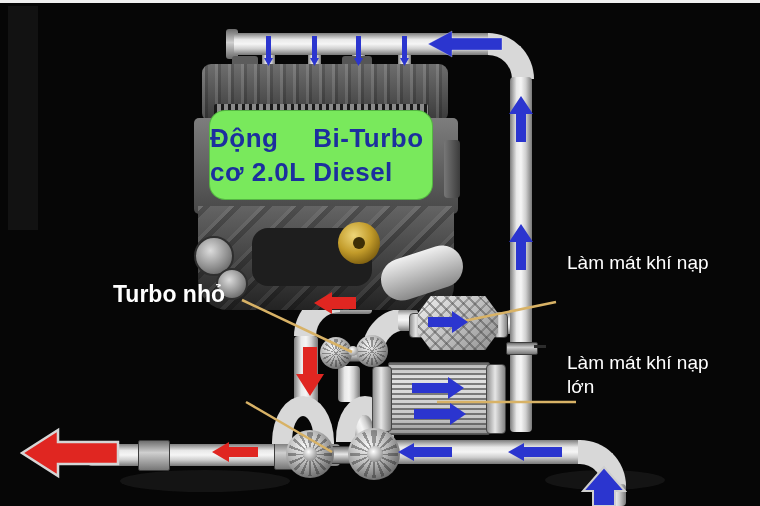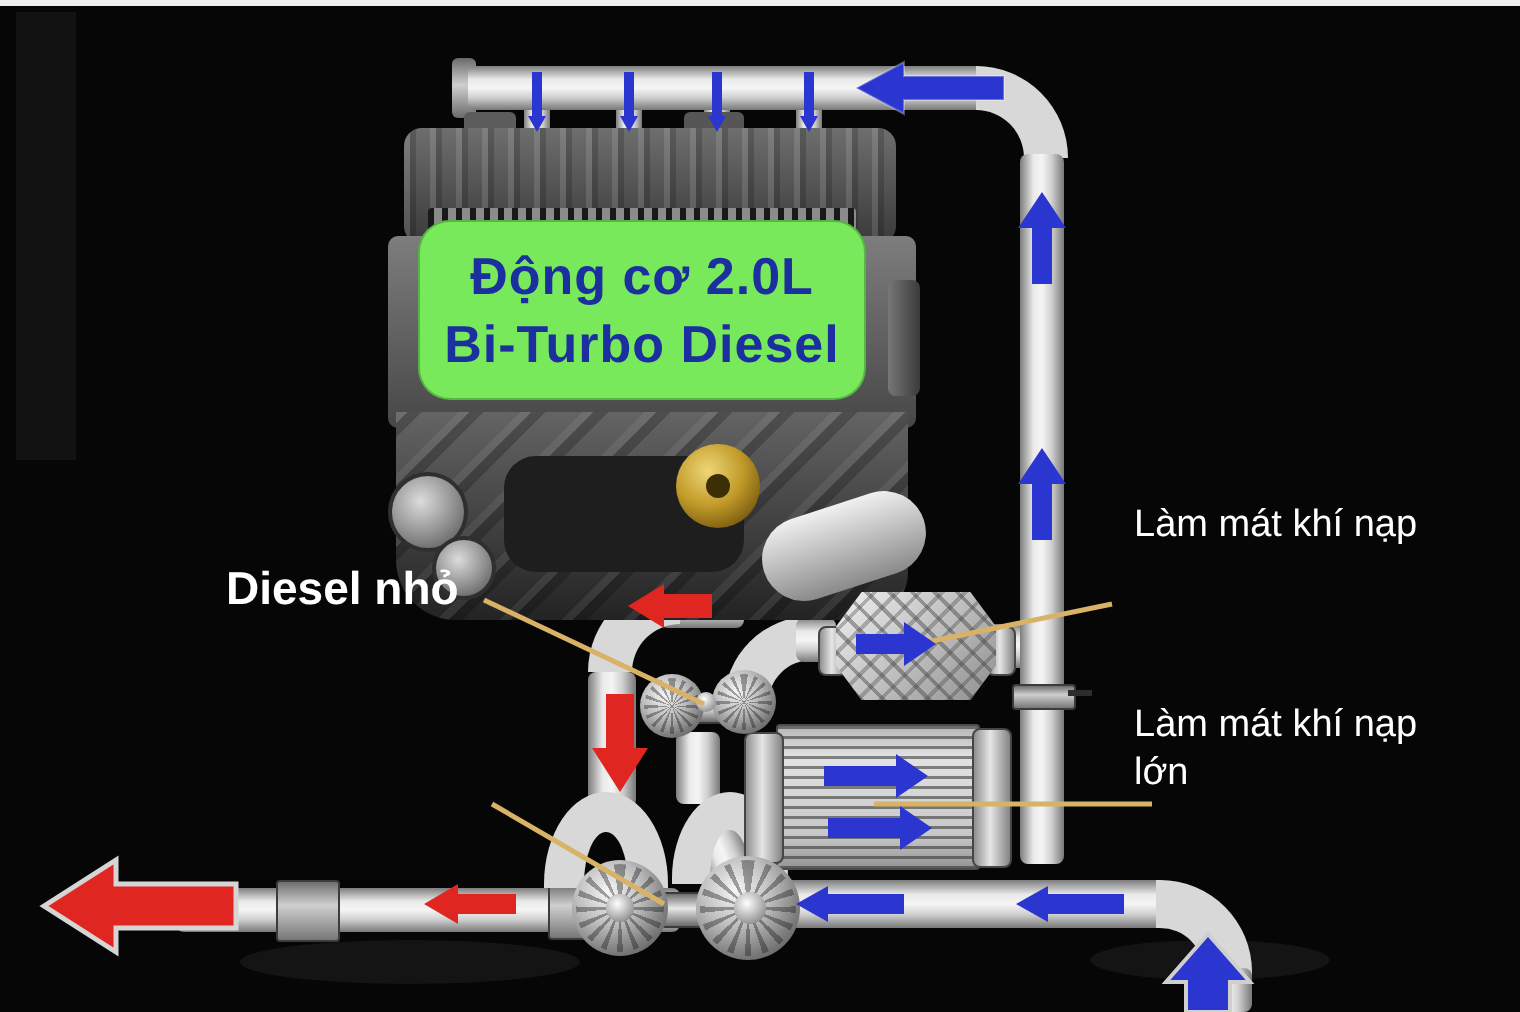--- a/index.html
+++ b/index.html
@@ -44,21 +44,21 @@
   .eng-mid{background:linear-gradient(180deg,#7d7d7d,#474747);border-radius:5px;}
   .eng-low{background:linear-gradient(180deg,#646464,#232323);border-radius:0 0 24px 30px;overflow:hidden;}
   .eng-low::after{content:"";position:absolute;inset:0;
     background:repeating-linear-gradient(135deg,rgba(255,255,255,.07) 0 4px,rgba(0,0,0,.22) 4px 9px,rgba(255,255,255,0) 9px 22px);}
   .gold{border-radius:50%;background:radial-gradient(circle at 38% 32%,#eed678,#c29b2a 45%,#7e5f10 78%,#5c430a);}
   .pulley{border-radius:50%;background:radial-gradient(circle at 40% 35%,#dcdcdc,#8e8e8e 55%,#4b4b4b);border:2px solid #2f2f2f;}
   .silver-blob{background:linear-gradient(180deg,#f0f0f0,#8a8a8a);border-radius:22px;transform:rotate(-18deg);}
   
   .engine-label{
     background:var(--c-green);border-radius:16px;border:1px solid rgba(20,90,20,.35);
-    display:flex;flex-direction:column;align-items:center;justify-content:center;
+    display:flex;flex-direction:row;align-items:center;justify-content:center;
     color:var(--c-navy);font-weight:bold;font-size:26px;line-height:34px;letter-spacing:.5px;}
   .callout-white{color:var(--c-label);font-weight:bold;font-size:23px;}
   .callout-right{color:var(--c-label);font-weight:500;font-size:19px;line-height:24px;}
   .shadow-blob{background:#141414;border-radius:50%;}
   svg{position:absolute;left:0;top:0;z-index:40;pointer-events:none;}
 </style>
 </head>
 <body>
 
 <div id="stage" style="--c-bg: #060606; --c-pipe: #d8d8d8; --c-blue: #2b35cf; --c-red: #e02621; --c-line: #d8b266; --c-green: #79e95c; --c-navy: #1c2f9e; --c-label: #ffffff; --c-edge: #efefef;">
@@ -164,21 +164,21 @@
     <polygon points="398,452 414,443 414,447 452,447 452,457 414,457 414,461" fill="var(--c-blue)"></polygon>
     <polygon points="508,452 524,443 524,447 562,447 562,457 524,457 524,461" fill="var(--c-blue)"></polygon>
     <polygon points="604,467 583,491 593,491 593,506 615,506 615,491 625,491" fill="var(--c-blue)" stroke="#cfcfcf" stroke-width="2"></polygon>
 
     <polygon points="314,303 332,292 332,297 356,297 356,309 332,309 332,314" fill="var(--c-red)"></polygon>
     <polygon points="310,396 296,374 303,374 303,347 317,347 317,374 324,374" fill="var(--c-red)"></polygon>
     <polygon points="212,452 229,442 229,447 258,447 258,457 229,457 229,462" fill="var(--c-red)"></polygon>
     <polygon points="22,453 58,430 58,442 118,442 118,464 58,464 58,476" fill="var(--c-red)" stroke="#d5d5d5" stroke-width="2.5"></polygon>
   </svg>
 
-  <div class="abs callout-white" style="left:113px;top:281px;z-index:50;">Diesel nhỏ</div>
+  <div class="abs callout-white" style="left:113px;top:281px;z-index:50;">Turbo nhỏ</div>
 
   <div class="abs callout-right" style="left:567px;top:251px;width:160px;z-index:50;">
     <div>Làm mát khí nạp</div>
   </div>
   <div class="abs callout-right" style="left:567px;top:351px;width:160px;z-index:50;">
     <div>Làm mát khí nạp</div>
     <div>lớn</div>
   </div>
 
 </div>

